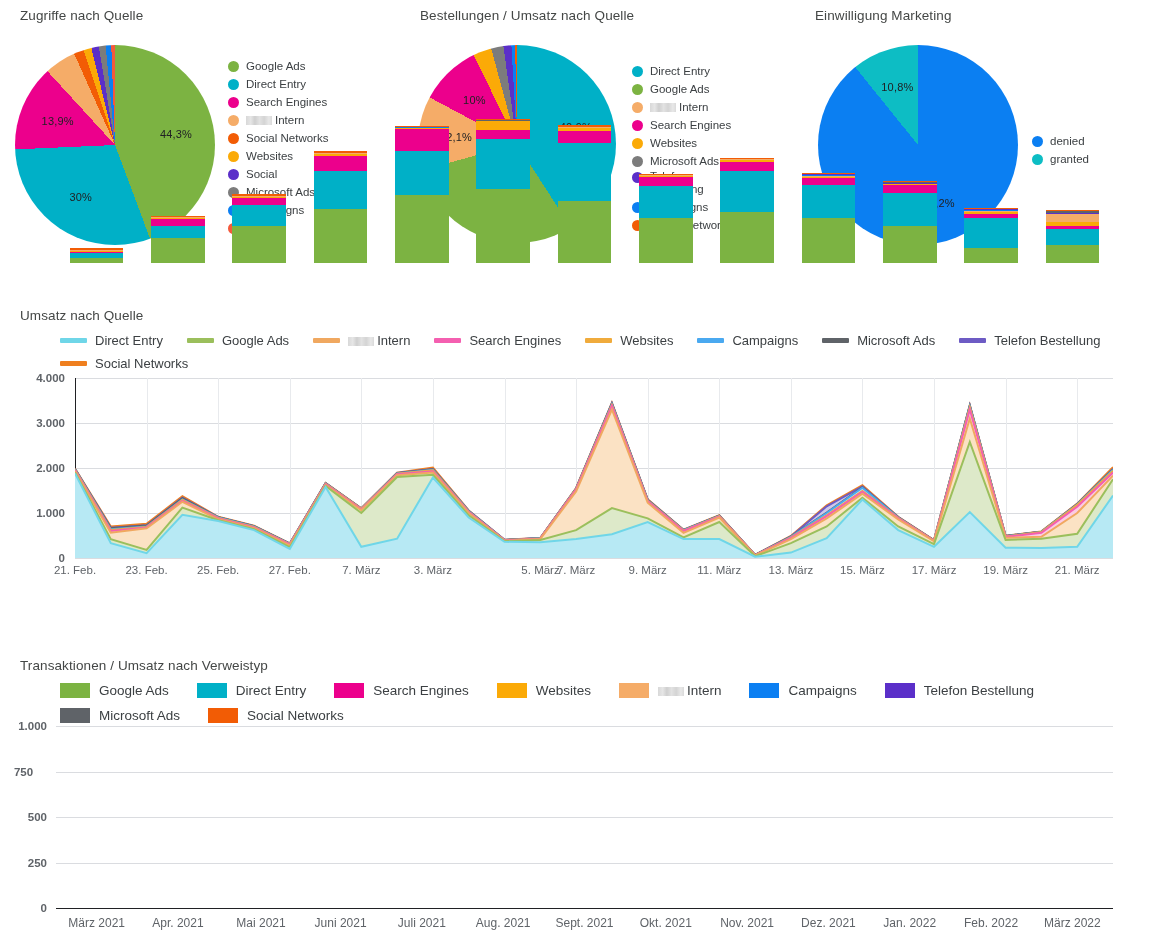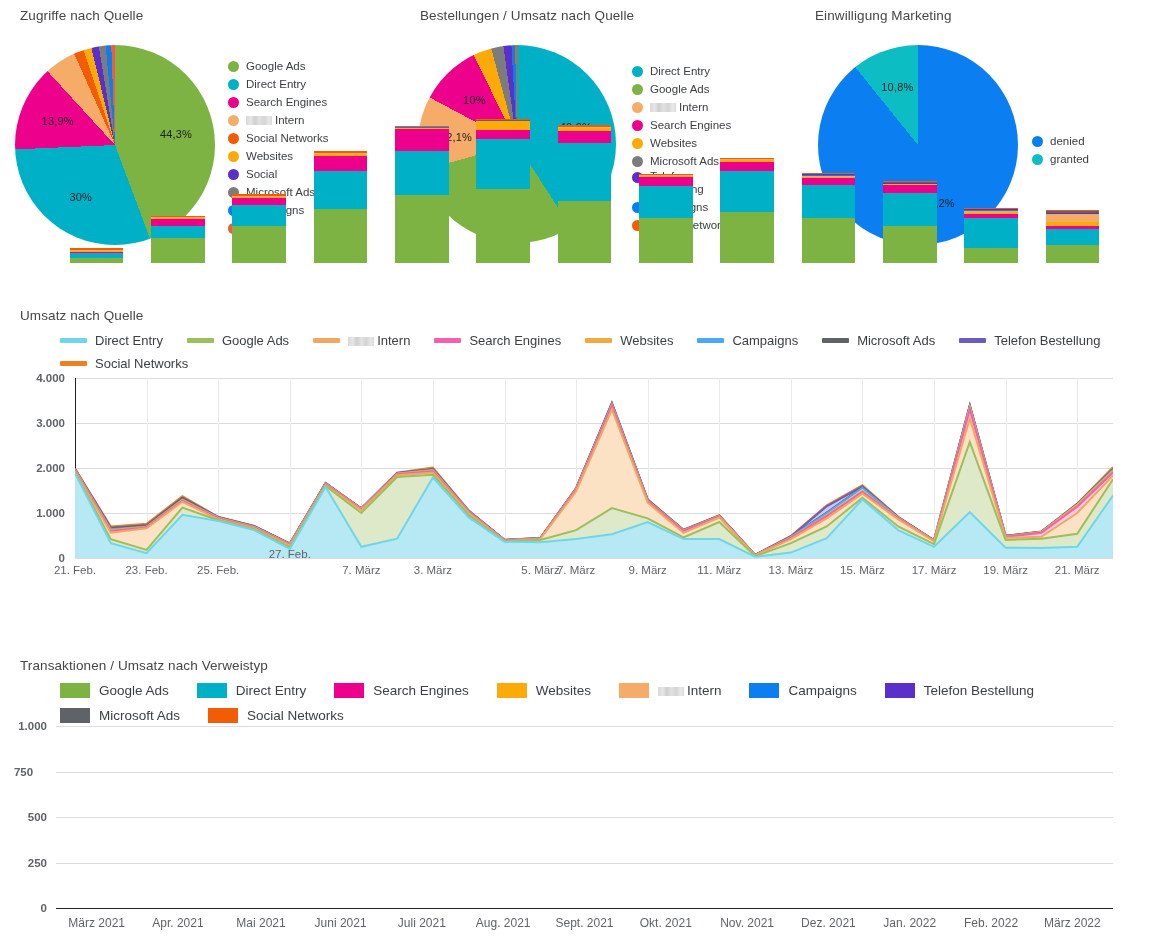--- a/index.html
+++ b/index.html
@@ -338,21 +338,21 @@
       </div>
     <div id="area-axes">
         <div class="axis-label y-lbl" style="left: 0px; width: 65px; top: 258px;">0</div>
         <div class="axis-label y-lbl" style="left: 0px; width: 65px; top: 213px;">1.000</div>
         <div class="axis-label y-lbl" style="left: 0px; width: 65px; top: 168px;">2.000</div>
         <div class="axis-label y-lbl" style="left: 0px; width: 65px; top: 123px;">3.000</div>
         <div class="axis-label y-lbl" style="left: 0px; width: 65px; top: 78px;">4.000</div>
         <div class="axis-label x-lbl" style="left: 75px; top: 264px;">21. Feb.</div>
         <div class="axis-label x-lbl" style="left: 146.586px; top: 264px;">23. Feb.</div>
         <div class="axis-label x-lbl" style="left: 218.172px; top: 264px;">25. Feb.</div>
-        <div class="axis-label x-lbl" style="left: 289.759px; top: 248px;">27. Feb.</div>
+        <div class="axis-label x-lbl" style="left: 289.759px; top: 264px;">27. Feb.</div>
         <div class="axis-label x-lbl" style="left: 361.345px; top: 264px;">7. März</div>
         <div class="axis-label x-lbl" style="left: 432.931px; top: 264px;">3. März</div>
         <div class="axis-label x-lbl" style="left: 504.517px; top: 264px; margin-left: 36px;">5. März</div>
         <div class="axis-label x-lbl" style="left: 576.103px; top: 264px;">7. März</div>
         <div class="axis-label x-lbl" style="left: 647.69px; top: 264px;">9. März</div>
         <div class="axis-label x-lbl" style="left: 719.276px; top: 264px;">11. März</div>
         <div class="axis-label x-lbl" style="left: 790.862px; top: 264px;">13. März</div>
         <div class="axis-label x-lbl" style="left: 862.448px; top: 264px;">15. März</div>
         <div class="axis-label x-lbl" style="left: 934.034px; top: 264px;">17. März</div>
         <div class="axis-label x-lbl" style="left: 1005.62px; top: 264px;">19. März</div>

